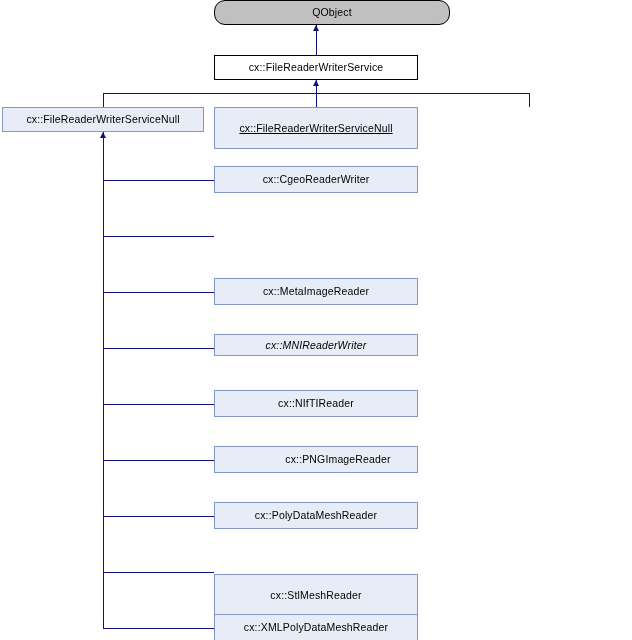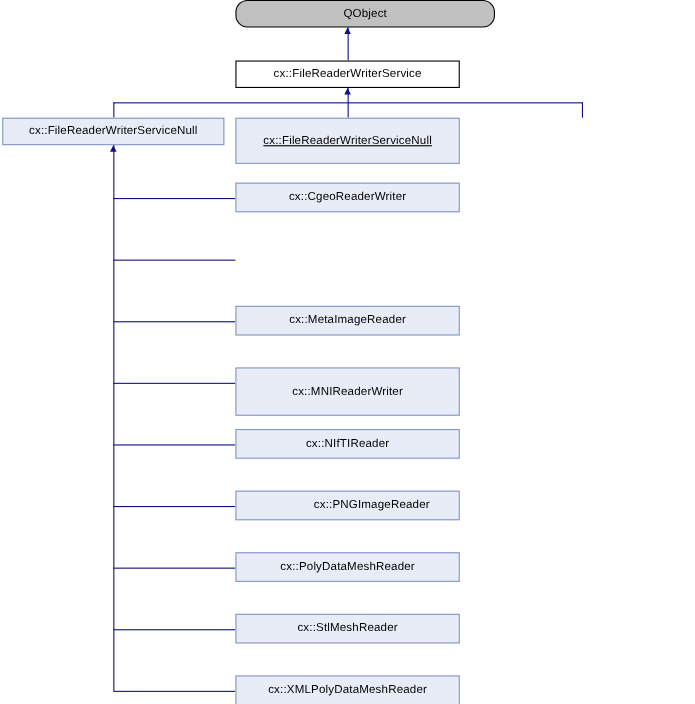--- a/index.html
+++ b/index.html
@@ -96,30 +96,30 @@
 
   <div class="edge h" style="left:103px; top:180px; width:111px;"></div>
   <div class="node derived" style="left:214px; top:166px; width:204px; height:27px;text-align:center;">cx::CgeoReaderWriter</div>
 
   <div class="edge h" style="left:103px; top:236px; width:111px;"></div>
 
   <div class="edge h" style="left:103px; top:292px; width:111px;"></div>
   <div class="node derived" style="left:214px; top:278px; width:204px; height:27px;">cx::MetaImageReader</div>
 
   <div class="edge h" style="left:103px; top:348px; width:111px;"></div>
-  <div class="node derived" style="left:214px; top:334px; width:204px; height:44px;">cx::MNIReaderWriter</div>
+  <div class="node derived" style="left:214px; top:334px; width:204px; height:22px;font-style:italic;">cx::MNIReaderWriter</div>
 
   <div class="edge h" style="left:103px; top:404px; width:111px;"></div>
   <div class="node derived" style="left:214px; top:390px; width:204px; height:27px;">cx::NIfTIReader</div>
 
   <div class="edge h" style="left:103px; top:460px; width:111px;"></div>
   <div class="node derived" style="left:214px; top:446px; width:204px; height:27px;padding-left:44px;">cx::PNGImageReader</div>
 
   <div class="edge h" style="left:103px; top:516px; width:111px;"></div>
   <div class="node derived" style="left:214px; top:502px; width:204px; height:27px;">cx::PolyDataMeshReader</div>
 
   <div class="edge h" style="left:103px; top:572px; width:111px;"></div>
-  <div class="node derived" style="left:214px; top:558px; width:204px; height:27px;">cx::StlMeshReader</div>
+  <div class="node derived" style="left:214px; top:574px; width:204px; height:42px;">cx::StlMeshReader</div>
 
   <div class="edge h" style="left:103px; top:628px; width:111px;"></div>
   <div class="node derived" style="left:214px; top:614px; width:204px; height:27px;">cx::XMLPolyDataMeshReader</div>
 
 </div>
 
 </body></html>

